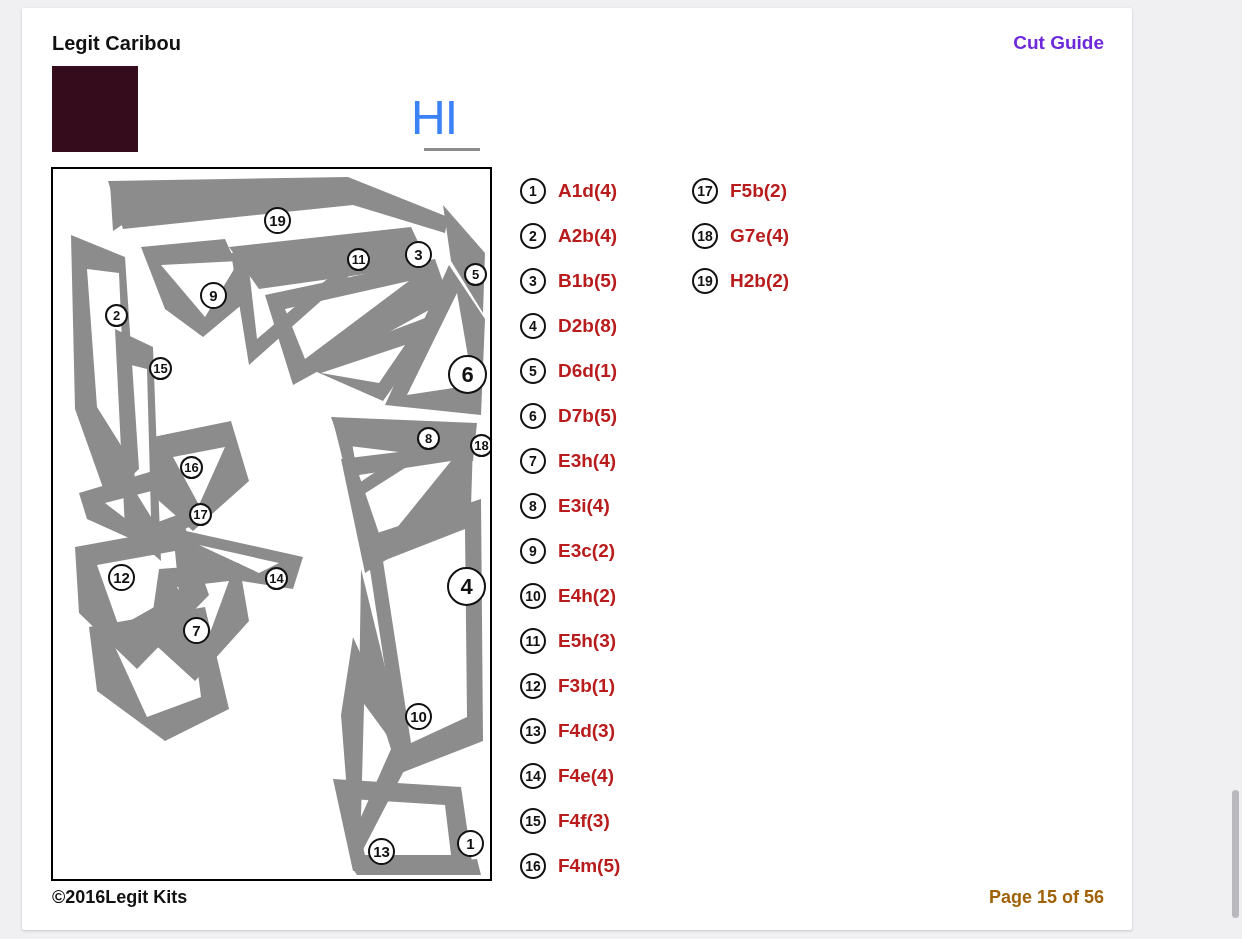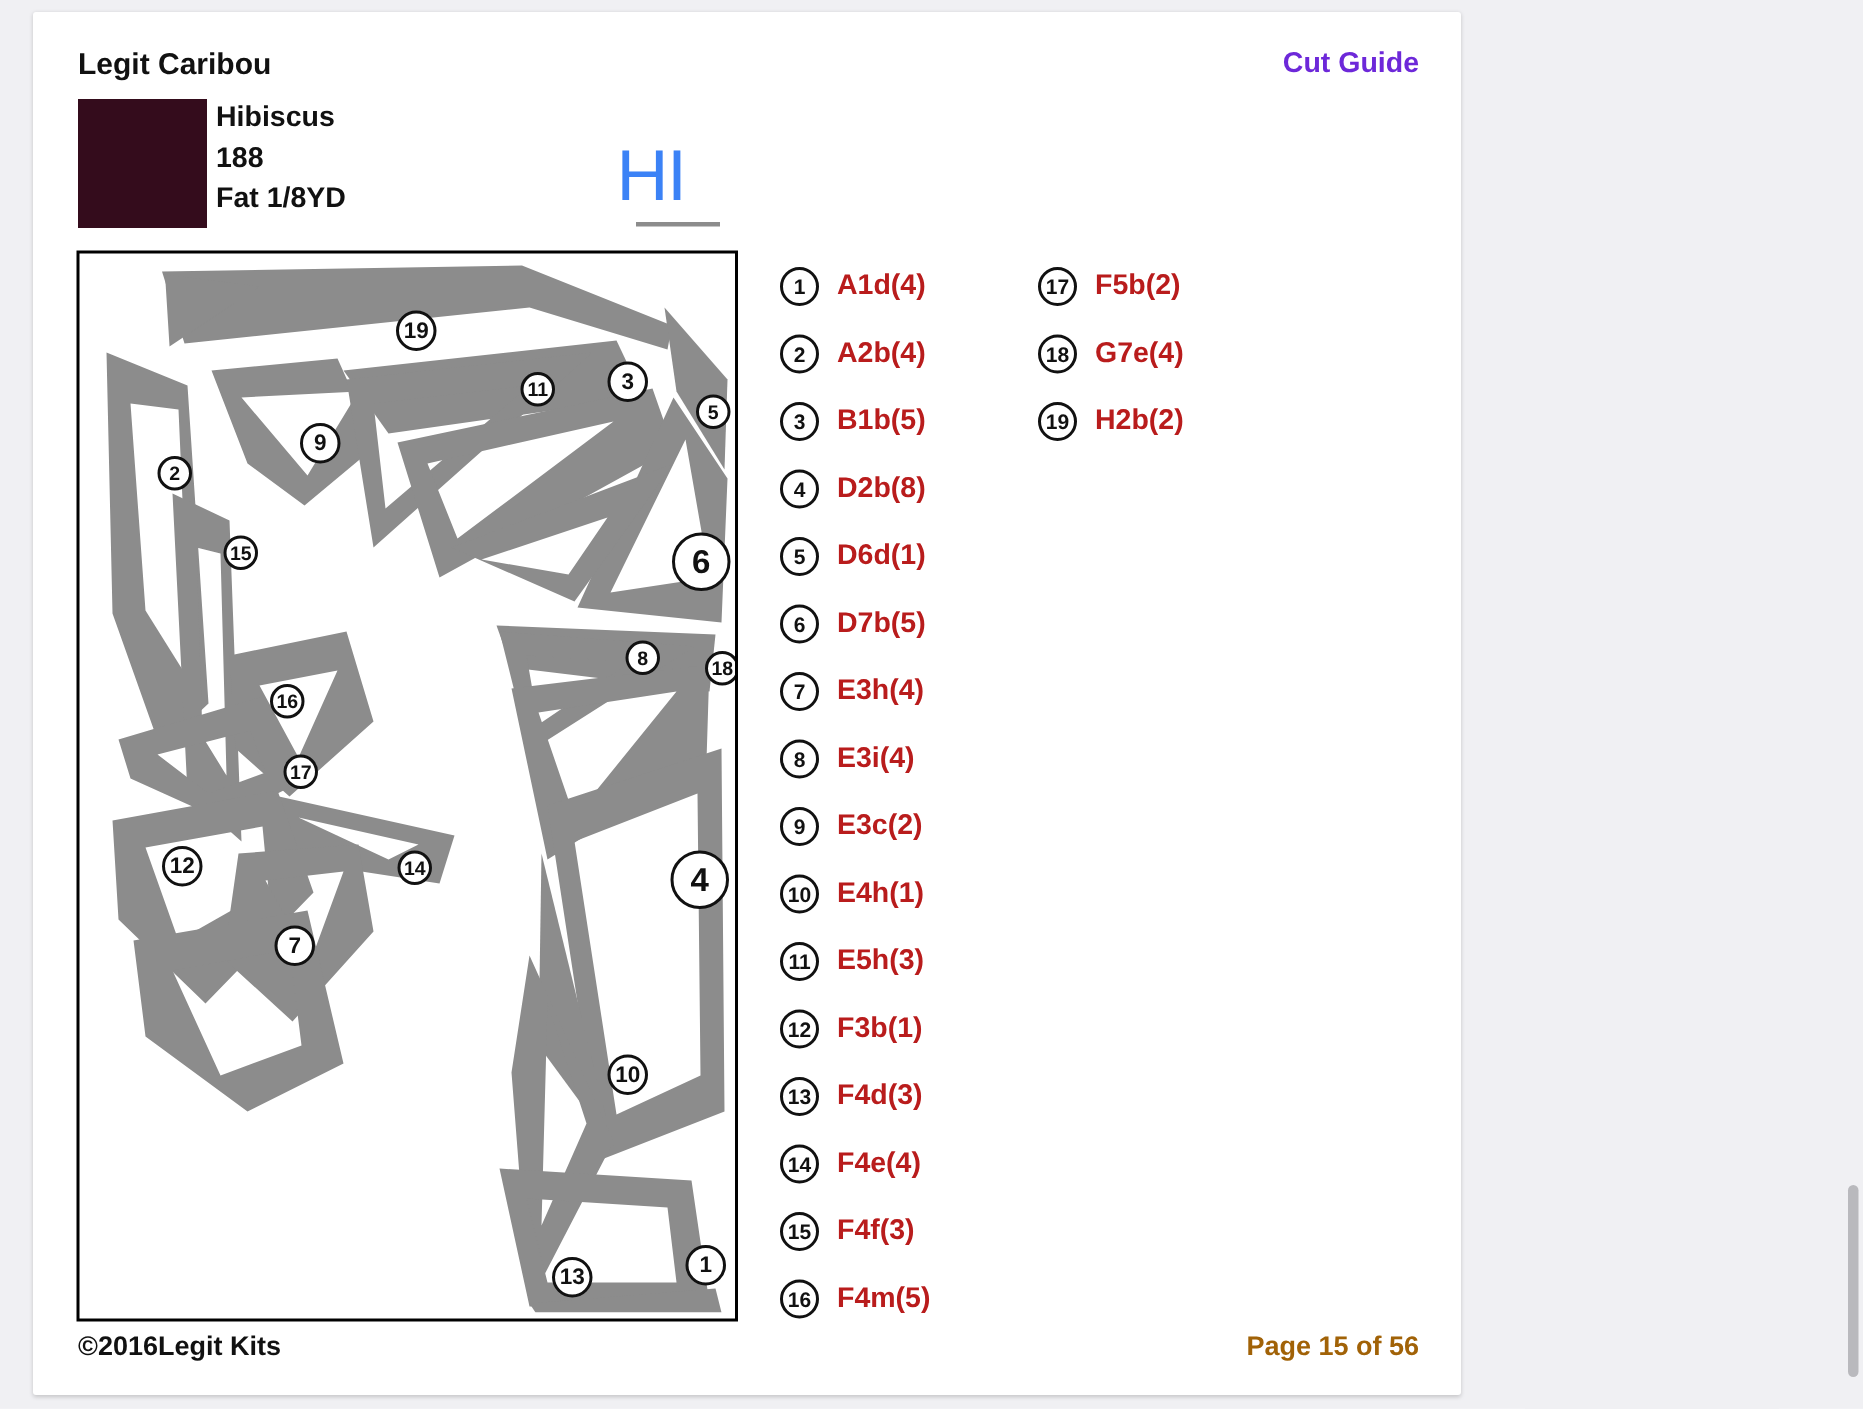--- a/index.html
+++ b/index.html
@@ -12,21 +12,21 @@
     position: relative;
     width: 1242px;
     height: 939px;
     background: #f0f0f3;
     overflow: hidden;
   }
   .sheet {
     position: absolute;
     left: 22px;
     top: 8px;
-    width: 952px;
+    width: 1110px;
     height: 922px;
     background: #ffffff;
     box-shadow: 0 1px 3px rgba(0,0,0,0.18);
     border-radius: 2px;
     text-decoration: underline;
   }
   
   .hdr {
     position: absolute;
     top: 24px;
@@ -201,25 +201,20 @@
 
 <div id="page">
   <div class="sheet">
 
     <div class="hdr">
       <div class="hdr-left">Legit Caribou</div>
       <div class="hdr-right">Cut Guide</div>
     </div>
 
     <div class="swatch" style="background: rgb(52, 12, 28);"></div>
-    <div class="swatch-info">
-      <div>Hibiscus</div>
-      <div>188</div>
-      <div>Fat 1/8YD</div>
-    </div>
 
     <div class="logo">HI</div>
     <div class="logo-underline"></div>
 
     <div class="drawing">
       <svg width="433" height="706" viewBox="0 0 433 706" xmlns="http://www.w3.org/2000/svg">
         <g fill="#8c8c8c">
 
           <path d="M55 12 L295 8 L395 48 L392 64 L300 36 L70 60 Z"></path>
           <path d="M57 14 L60 62 L120 22 Z"></path>
@@ -312,21 +307,21 @@
         <div class="legend-item">
             <div class="badge">8</div>
             <div class="legend-label">E3i(4)</div>
           </div>
         <div class="legend-item">
             <div class="badge">9</div>
             <div class="legend-label">E3c(2)</div>
           </div>
         <div class="legend-item">
             <div class="badge">10</div>
-            <div class="legend-label">E4h(1)</div>
+            <div class="legend-label">E4h(2)</div>
           </div>
         <div class="legend-item">
             <div class="badge">11</div>
             <div class="legend-label">E5h(3)</div>
           </div>
         <div class="legend-item">
             <div class="badge">12</div>
             <div class="legend-label">F3b(1)</div>
           </div>
         <div class="legend-item">

